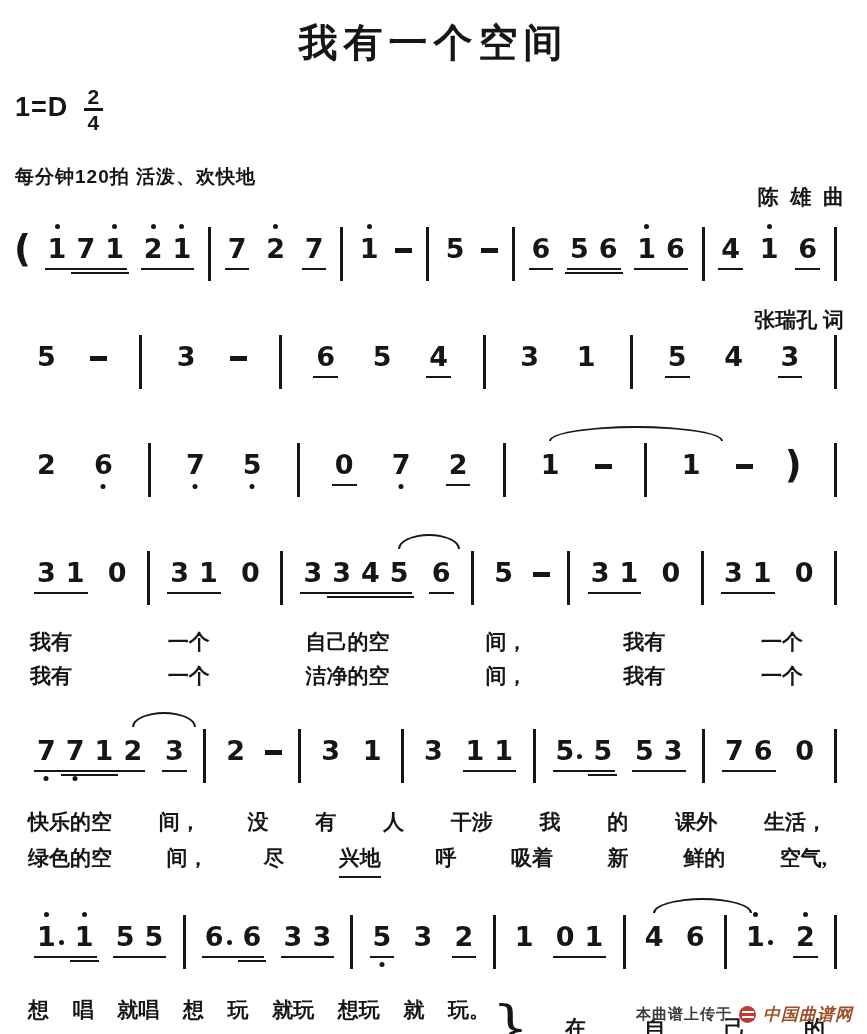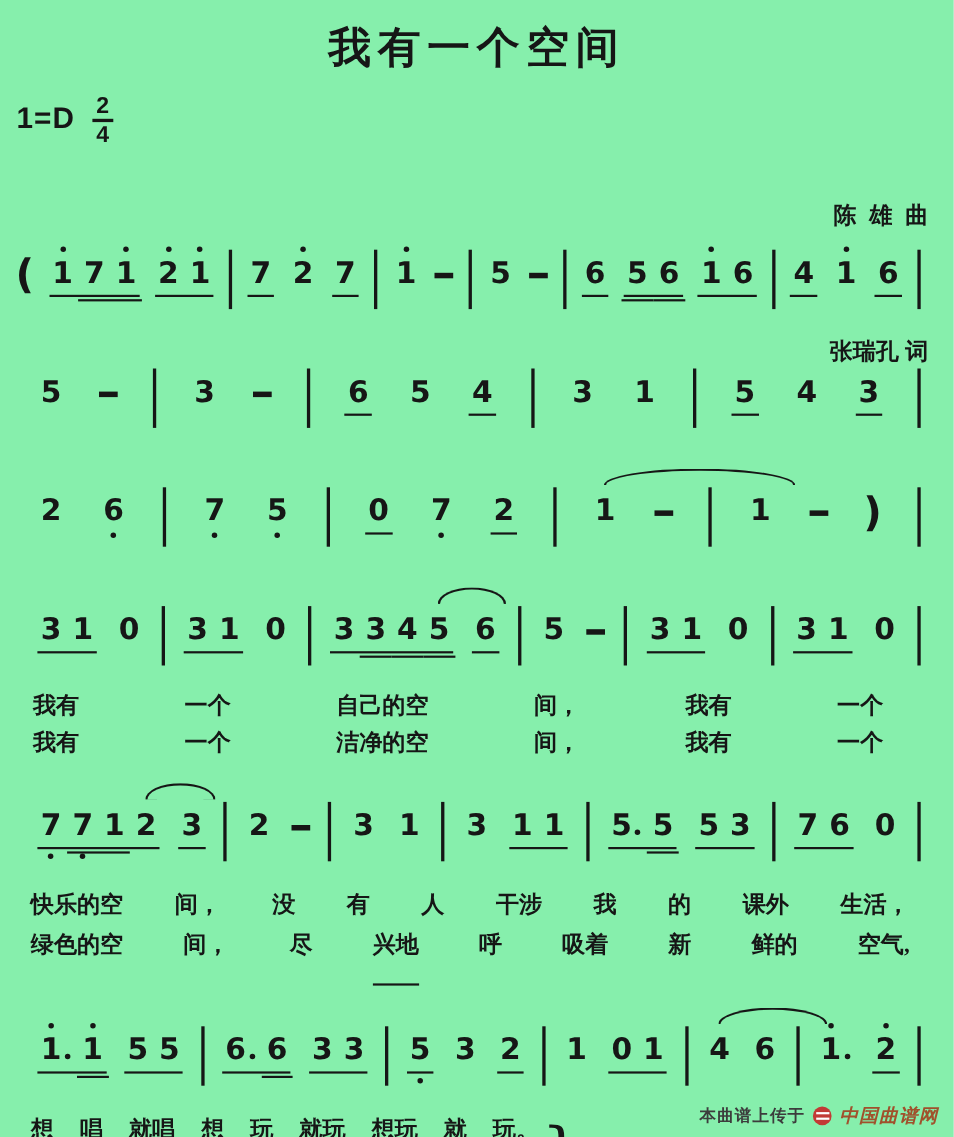--- a/index.html
+++ b/index.html
@@ -1,20 +1,20 @@
 <!DOCTYPE html>
 <html><head>
 <meta charset="utf-8">
 <style>
   html,body{margin:0;padding:0;background:#e9e9e9;}
   .page{
     position:relative;
     width:867px;height:1034px;
     margin:0 auto;
-    background:#86efac;
+    background:#ffffff;
     color:#161616;
     font-family:"Liberation Sans",sans-serif;
     overflow:hidden;
     box-sizing:border-box;
     padding-top:16px;
   }
   
   .title{
     margin:0;text-align:center;
     font-size:39px;font-weight:700;letter-spacing:6px;
@@ -58,21 +58,21 @@
   .bar{width:3px;height:54px;background:#161616;margin-top:3px;}
   .dash{width:17px;height:4.5px;background:#161616;margin-top:24px;}
   .paren{font-size:37px;font-weight:600;line-height:44px;padding-top:4px;font-family:"DejaVu Sans",sans-serif;}
   
   .lyr{display:flex;justify-content:space-between;font-size:21px;font-weight:700;line-height:32px;}
   .lyrA{margin:4px 64px 0 30px;}
   .lyrA2{margin-top:2px;}
   .lyrB{margin:6px 40px 0 28px;font-family:Liberation Serif, serif;}
   .lyrB2{margin-top:4px;}
   .syl{white-space:pre;}
-  .syl-u{border-bottom:2.5px solid #161616;padding-bottom:20px;}
+  .syl-u{border-bottom:2.5px solid #161616;padding-bottom:2px;}
   .lyrC{display:flex;align-items:center;margin:8px 26px 0 28px;}
   .lyrC-left{width:462px;display:flex;flex-direction:column;gap:4px;}
   .brace{font-family:"DejaVu Serif",serif;font-size:58px;font-weight:400;line-height:60px;margin:0 4px 0 2px;}
   .lyrC-tail{flex:1;padding:0 16px 0 32px;align-self:center;}
   
   .wm{position:absolute;right:14px;bottom:8px;display:flex;align-items:center;gap:7px;}
   .wm-prefix{font-size:15px;font-weight:700;color:#3c3c3c;letter-spacing:1px;}
   .wm-logo{width:17px;height:17px;border-radius:50%;position:relative;flex:0 0 auto;}
   .wm-logo i{position:absolute;left:3px;right:2px;height:2px;background:#fefefe;}
   .wm-logo i:nth-child(1){top:5px;}
@@ -92,20 +92,21 @@
       <span class="frac">
         <span>2</span>
         <span class="fline"></span>
         <span>4</span>
       </span>
     </div>
     <div class="credits">
       <div>陈  雄  曲</div>
       <div>张瑞孔 词</div>
     </div>
+    <div class="tempo">每分钟120拍 活泼、欢快地</div>
   </div>
 
   <div class="mline mline-first">
       <span class="paren">(</span>
       <span class="grp u1">
         <span class="note">
           <span class="dtop on">
             <i class="dt"></i>
           </span>
           <span class="num">1</span>

